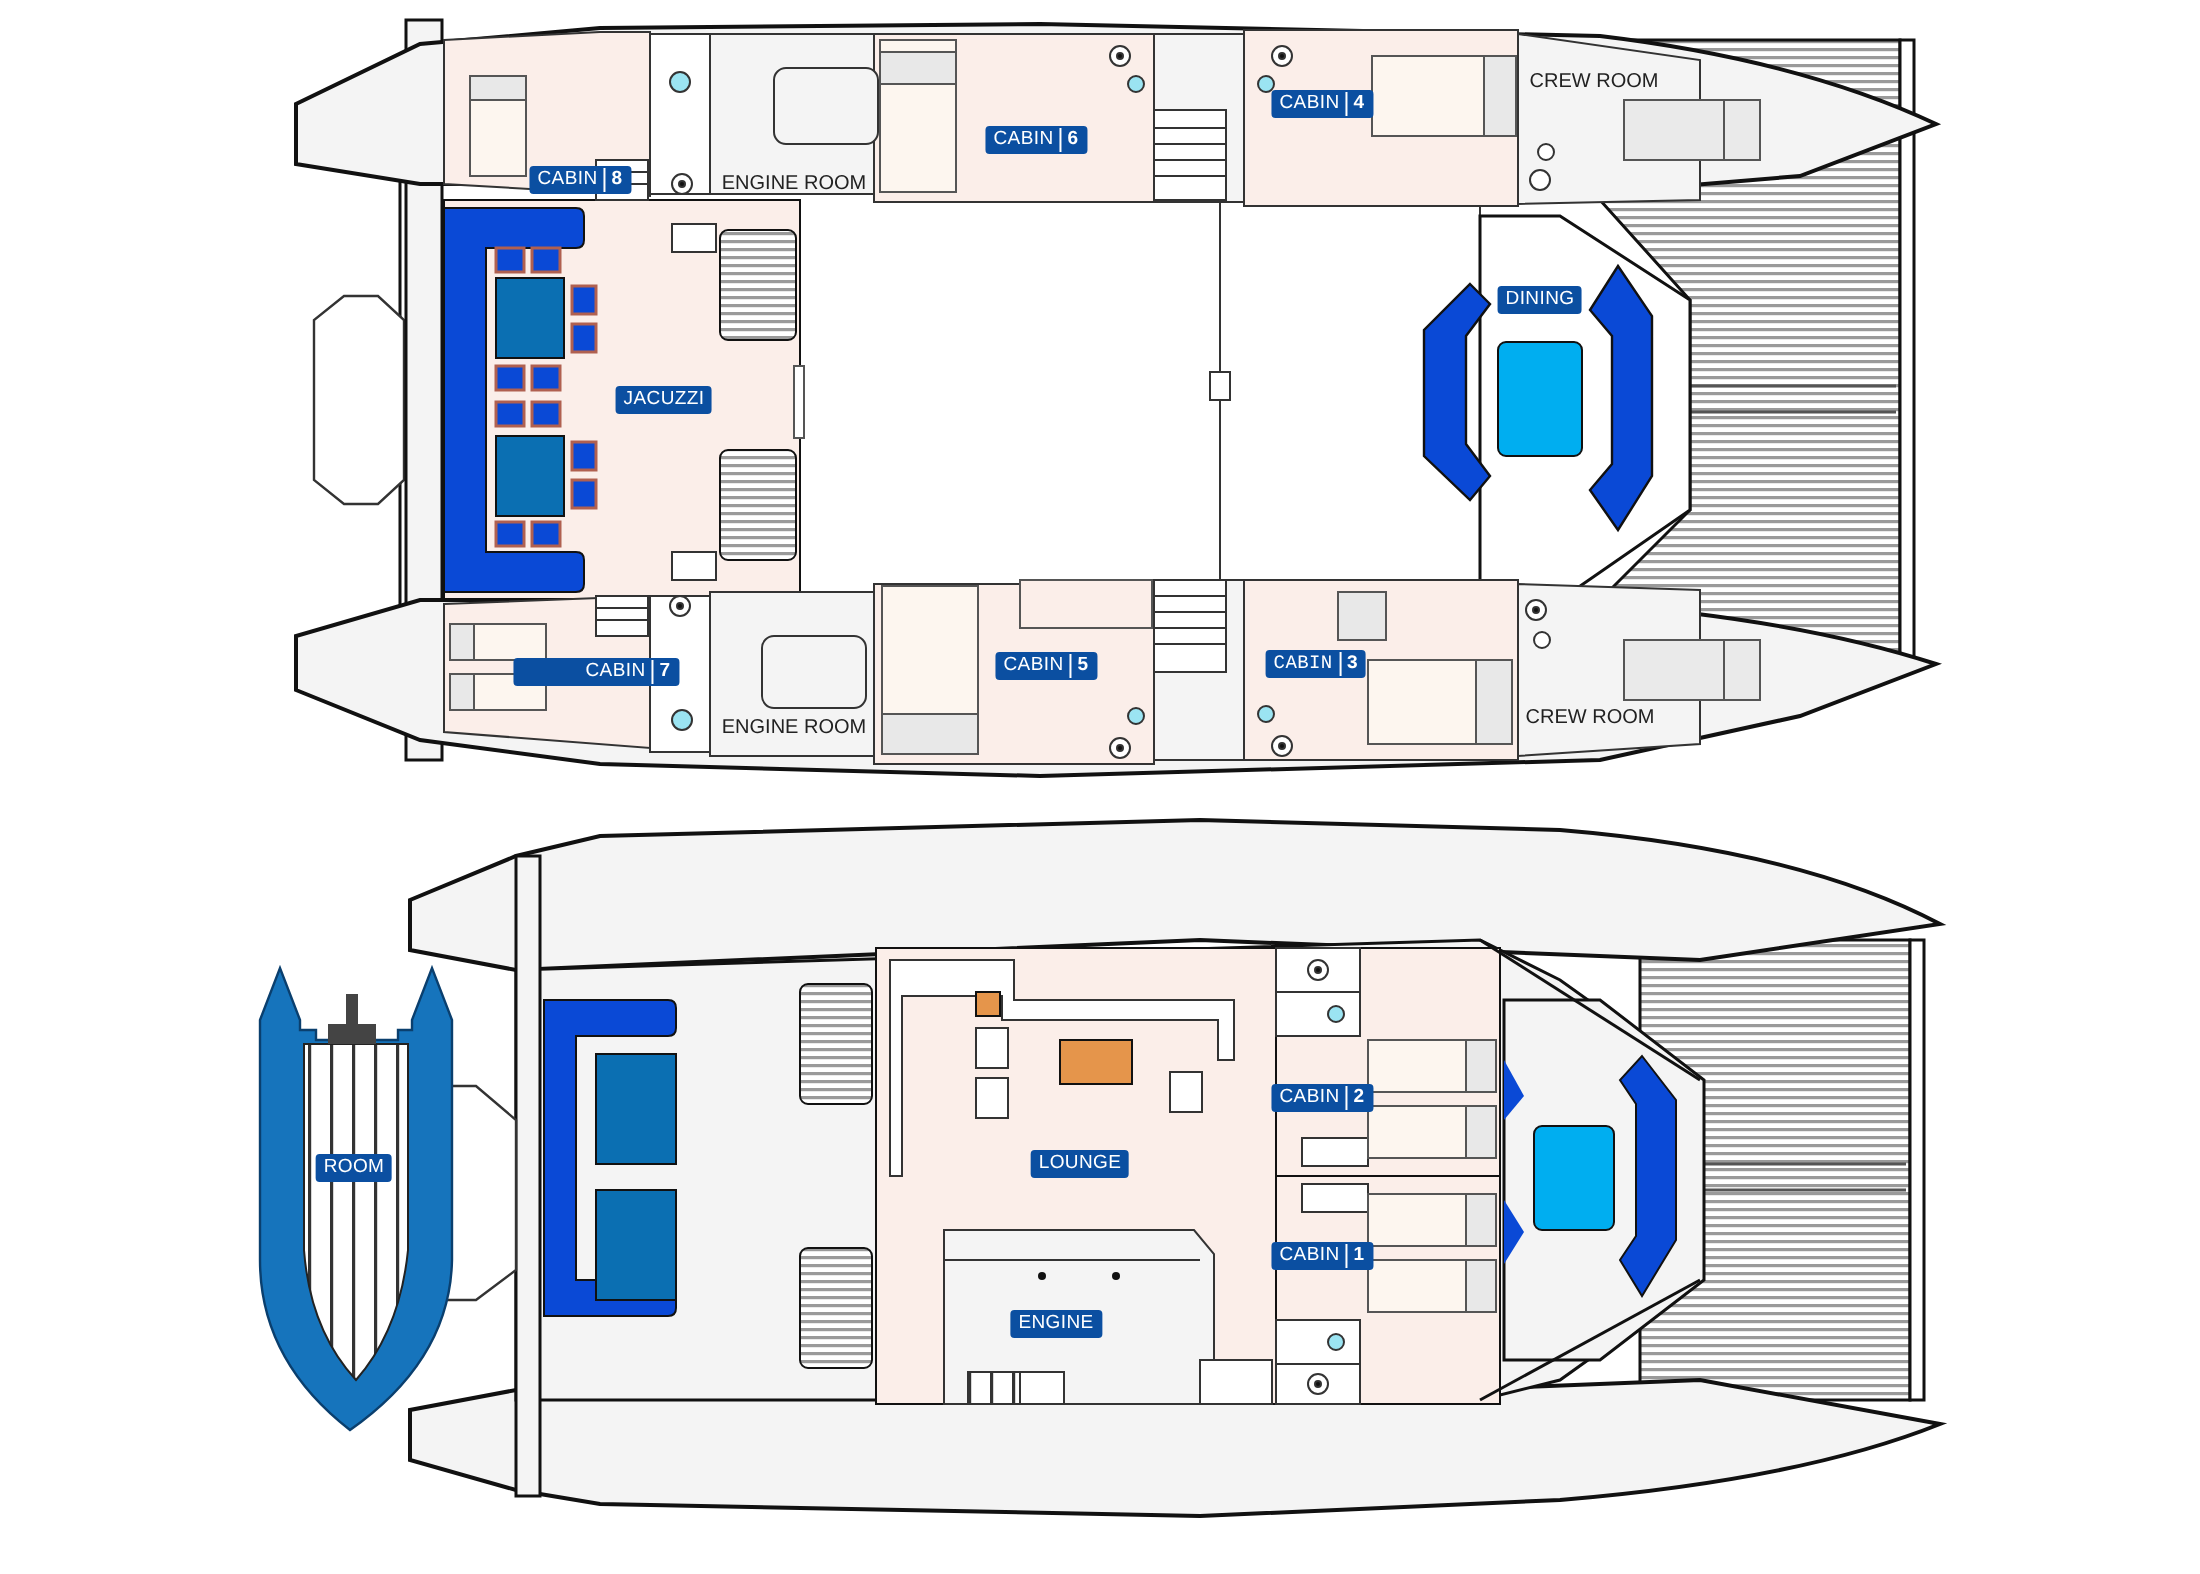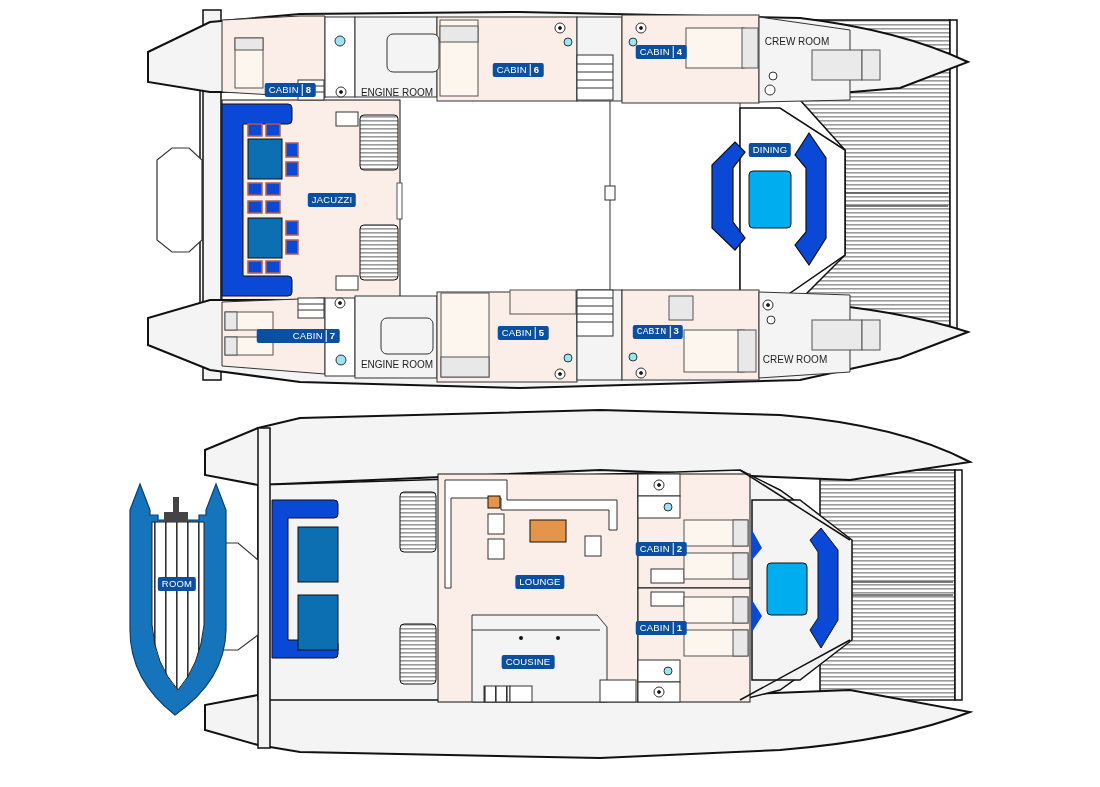--- a/index.html
+++ b/index.html
@@ -260,15 +260,15 @@
 <div class="txt" style="left:397px;top:92px;">ENGINE ROOM</div>
 <div class="txt" style="left:397px;top:364px;">ENGINE ROOM</div>
 <div class="txt" style="left:797px;top:41px;">CREW ROOM</div>
 <div class="txt" style="left:795px;top:359px;">CREW ROOM</div>
 
 <div class="lbl" style="left:332px;top:200px;">JACUZZI</div>
 <div class="lbl" style="left:770px;top:150px;">DINING</div>
 
 <div class="lbl" style="left:177px;top:584px;">ROOM</div>
 <div class="lbl" style="left:540px;top:582px;">LOUNGE</div>
-<div class="lbl" style="left:528px;top:662px;">COUSINE</div>
+<div class="lbl" style="left:528px;top:662px;">ENGINE</div>
 <div class="lbl" style="left:661px;top:549px;"><span>CABIN</span><span class="num">2</span></div>
 <div class="lbl" style="left:661px;top:628px;"><span>CABIN</span><span class="num">1</span></div>
 
 </body></html>

